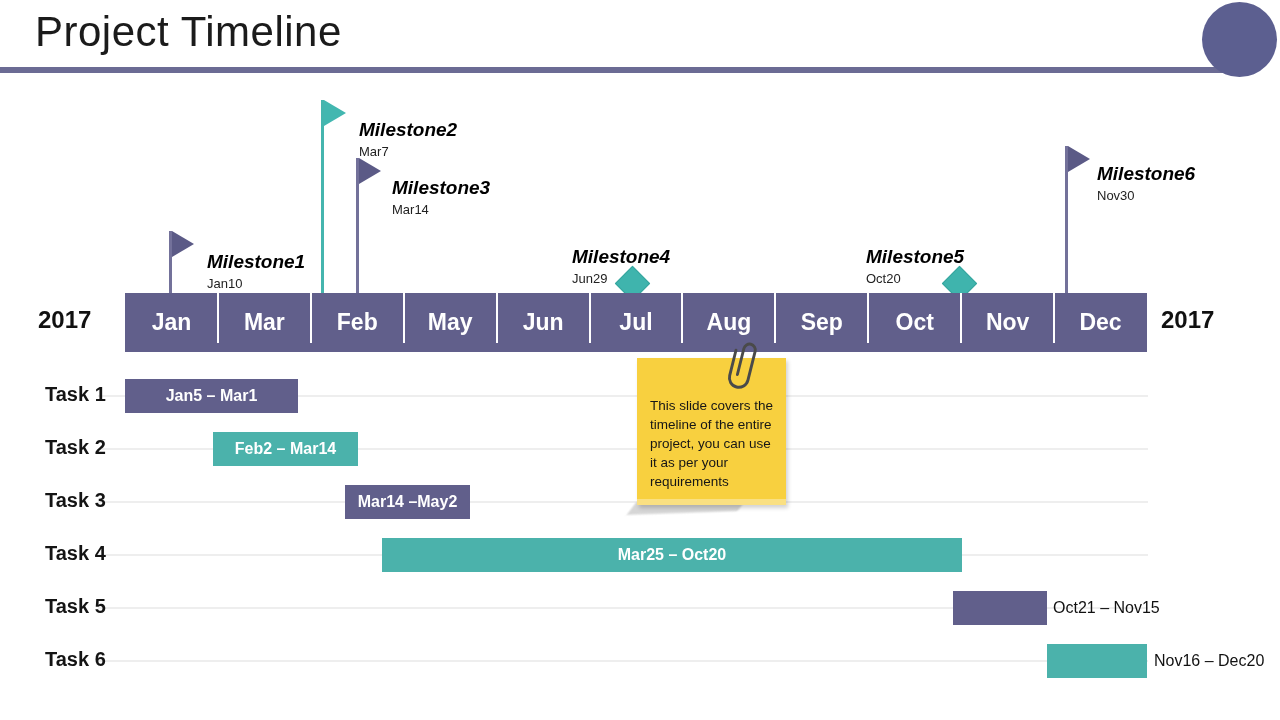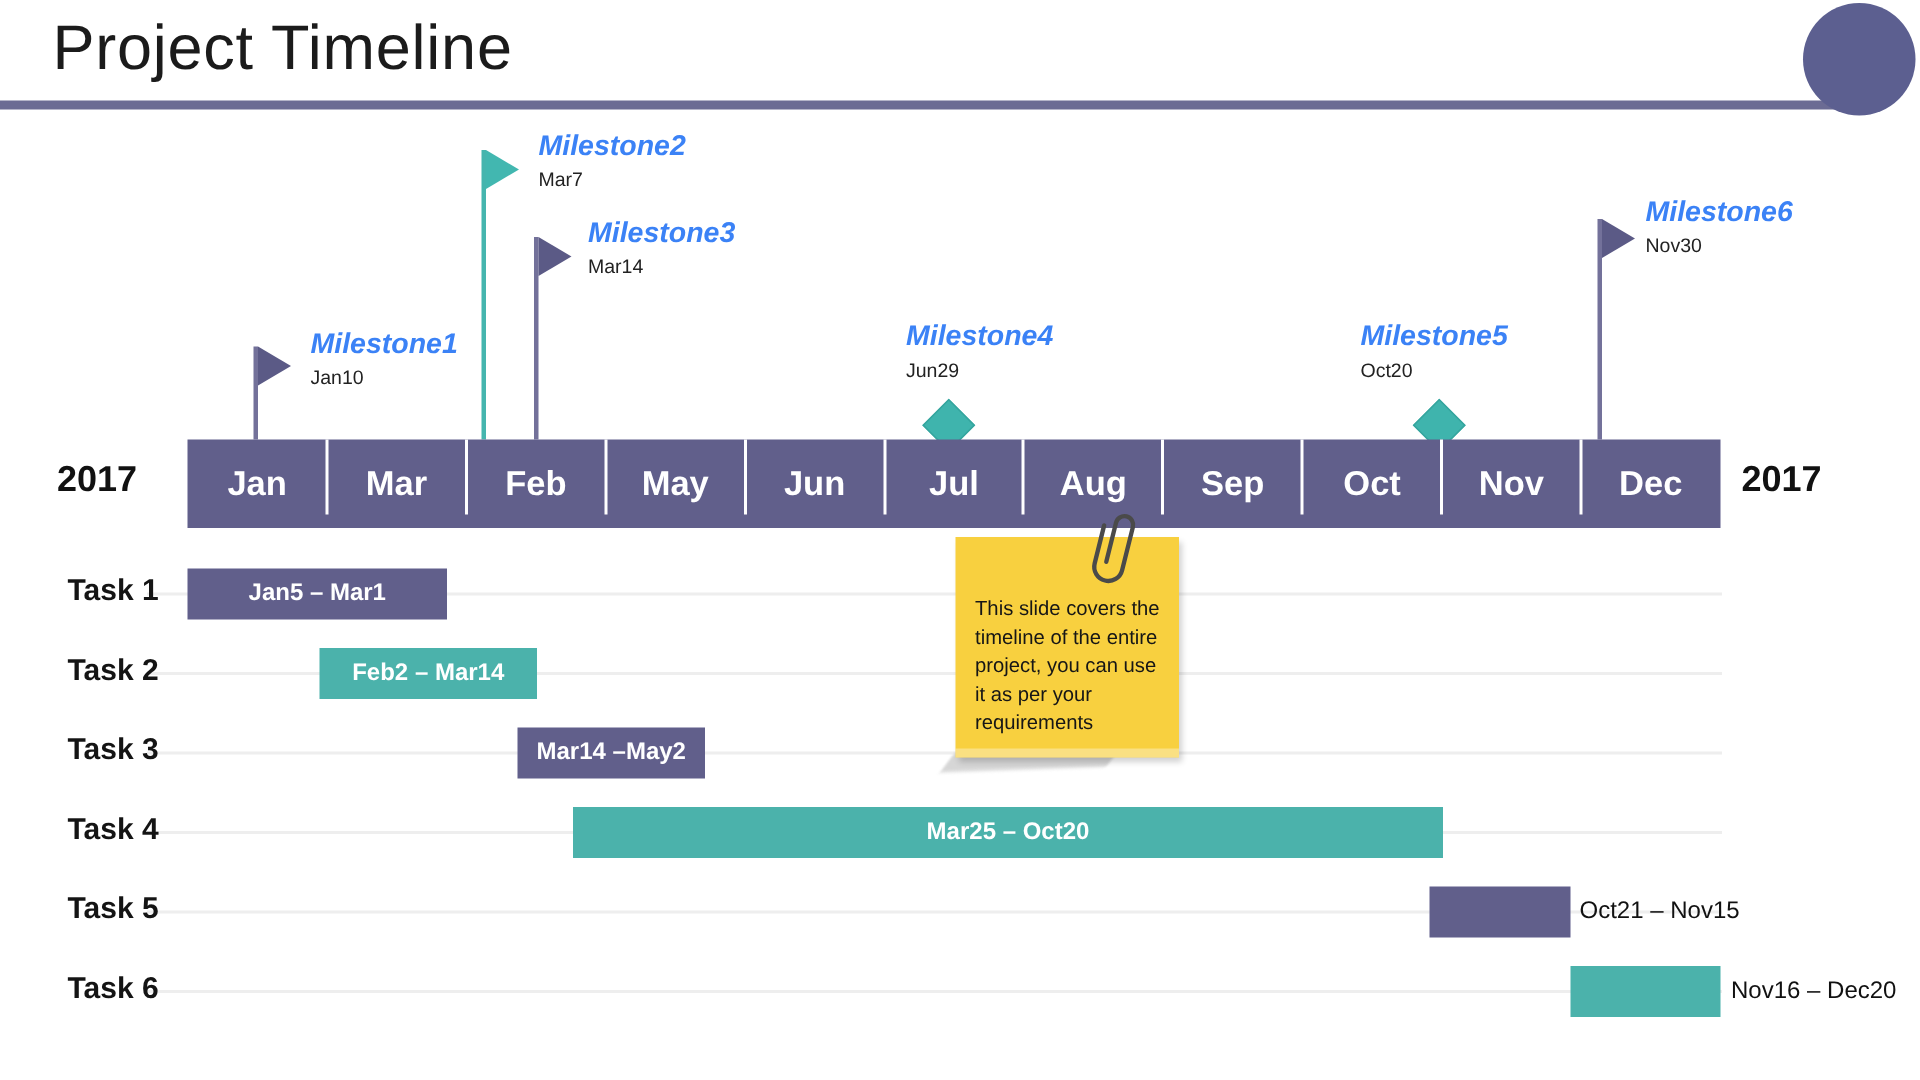--- a/index.html
+++ b/index.html
@@ -21,21 +21,21 @@
 
   
   .pole { position:absolute; width:3px; }
   .pole.purple { background:#73719A; }
   .pole.teal { background:#45B5AE; }
   .flag { position:absolute; width:0; height:0; border-top:13px solid transparent; border-bottom:13px solid transparent; }
   .flag.purple { border-left:22px solid #5B5A86; }
   .flag.teal { border-left:22px solid #42B7B0; }
   .diamond { position:absolute; width:25px; height:25px; background:#3FB4AD; border:1px solid #35A59E; transform:rotate(45deg); }
   .ms-label { position:absolute; white-space:nowrap; }
-  .ms-name { font-size:19px; font-weight:bold; font-style:italic; color:#3b82f6; line-height:23px; }
+  .ms-name { font-size:19px; font-weight:bold; font-style:italic; color:#000000; line-height:23px;margin-top:32px; }
   .ms-date { font-size:13px; color:#222; line-height:21px; }
 
   
   .task-name { position:absolute; left:45px; font-size:20px; font-weight:bold; color:#141414; white-space:nowrap; }
   .row-line { position:absolute; left:98px; width:1050px; height:2px; background:#eeeeee; }
   .bar { position:absolute; height:34px; display:flex; align-items:center; justify-content:center;
          color:#ffffff; font-weight:bold; font-size:16px; white-space:nowrap; }
   .bar.purple { background:#615F8B; }
   .bar.teal { background:#4BB2AB; }
   .bar-label-out { position:absolute; font-size:16px; font-weight:normal; color:#111; white-space:nowrap; }
@@ -73,27 +73,27 @@
   </div>
 
   <div class="pole purple" style="left:356px; top:158px; height:135px;"></div>
   <div class="flag purple" style="left:359px; top:158px;"></div>
   <div class="ms-label" style="left:392px; top:144px;">
     <div class="ms-name">Milestone3</div>
     <div class="ms-date">Mar14</div>
   </div>
 
   <div class="diamond" style="left:620px; top:271px;"></div>
-  <div class="ms-label" style="left:604px; top:213px;">
+  <div class="ms-label" style="left:572px; top:213px;">
     <div class="ms-name">Milestone4</div>
     <div class="ms-date">Jun29</div>
   </div>
 
   <div class="diamond" style="left:947px; top:271px;"></div>
-  <div class="ms-label" style="left:907px; top:213px;">
+  <div class="ms-label" style="left:866px; top:213px;">
     <div class="ms-name">Milestone5</div>
     <div class="ms-date">Oct20</div>
   </div>
 
   <div class="pole purple" style="left:1065px; top:146px; height:147px;"></div>
   <div class="flag purple" style="left:1068px; top:146px;"></div>
   <div class="ms-label" style="left:1097px; top:130px;">
     <div class="ms-name">Milestone6</div>
     <div class="ms-date">Nov30</div>
   </div>

